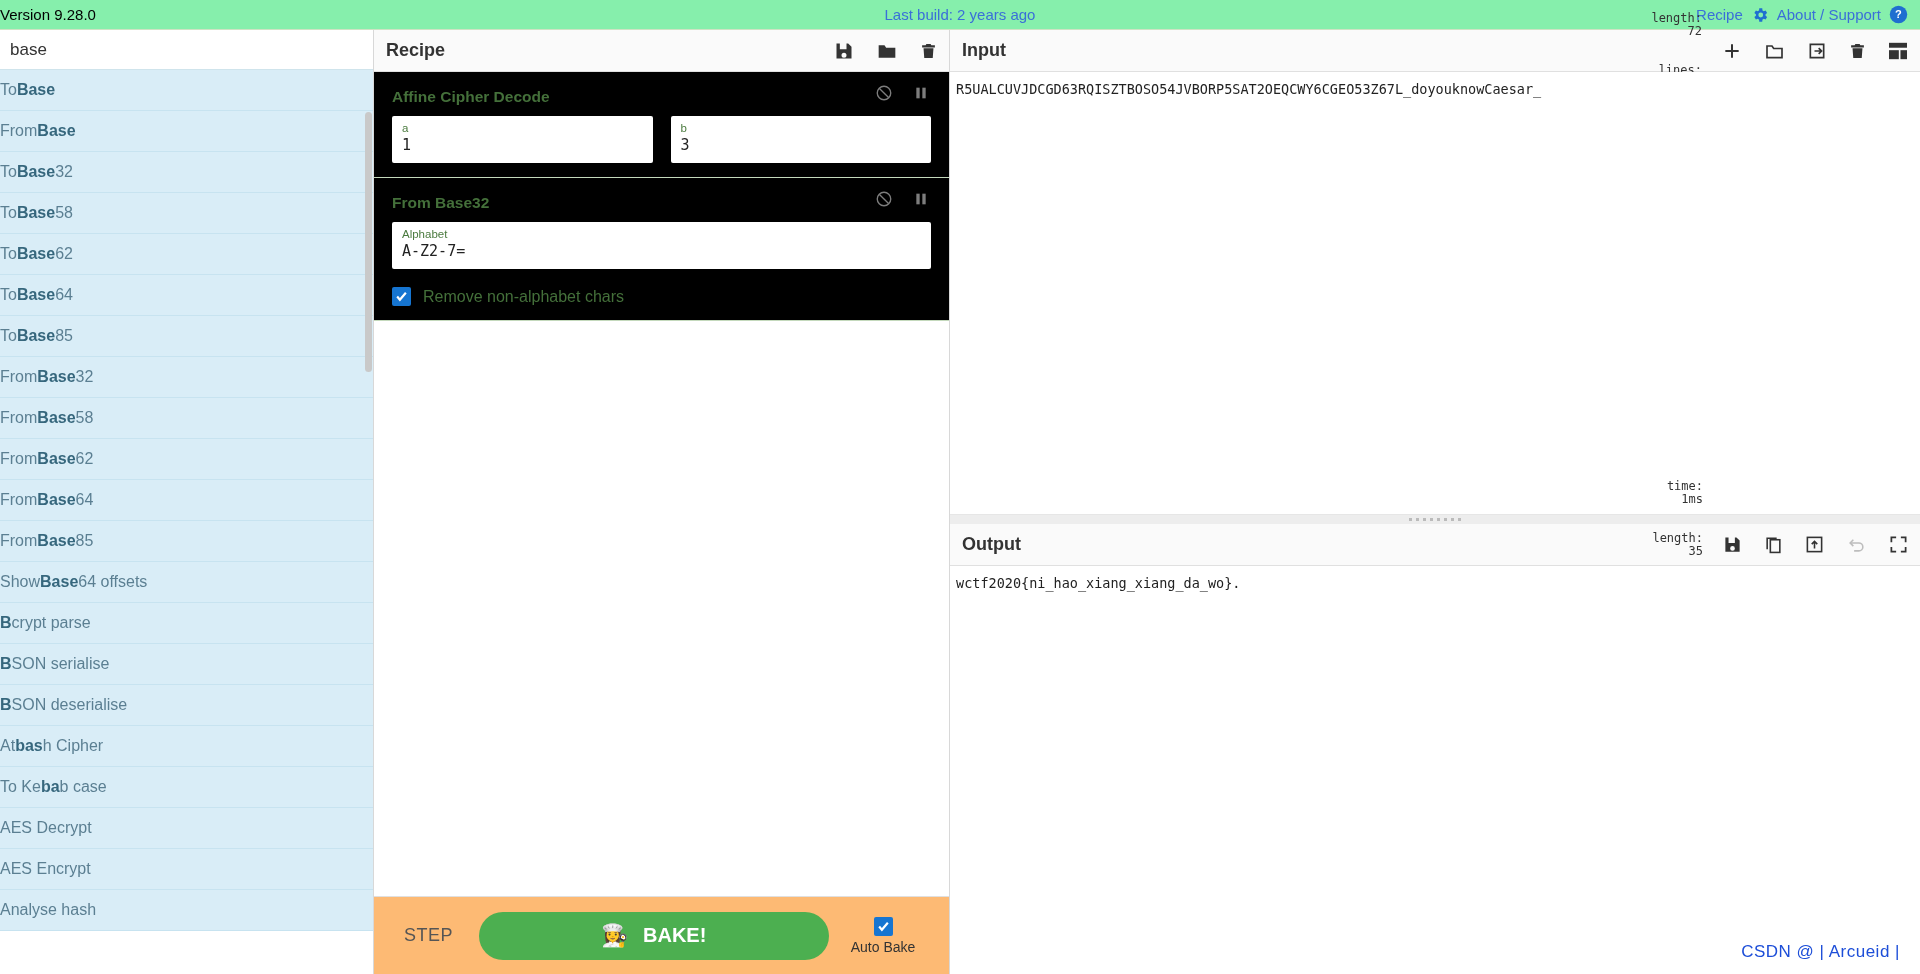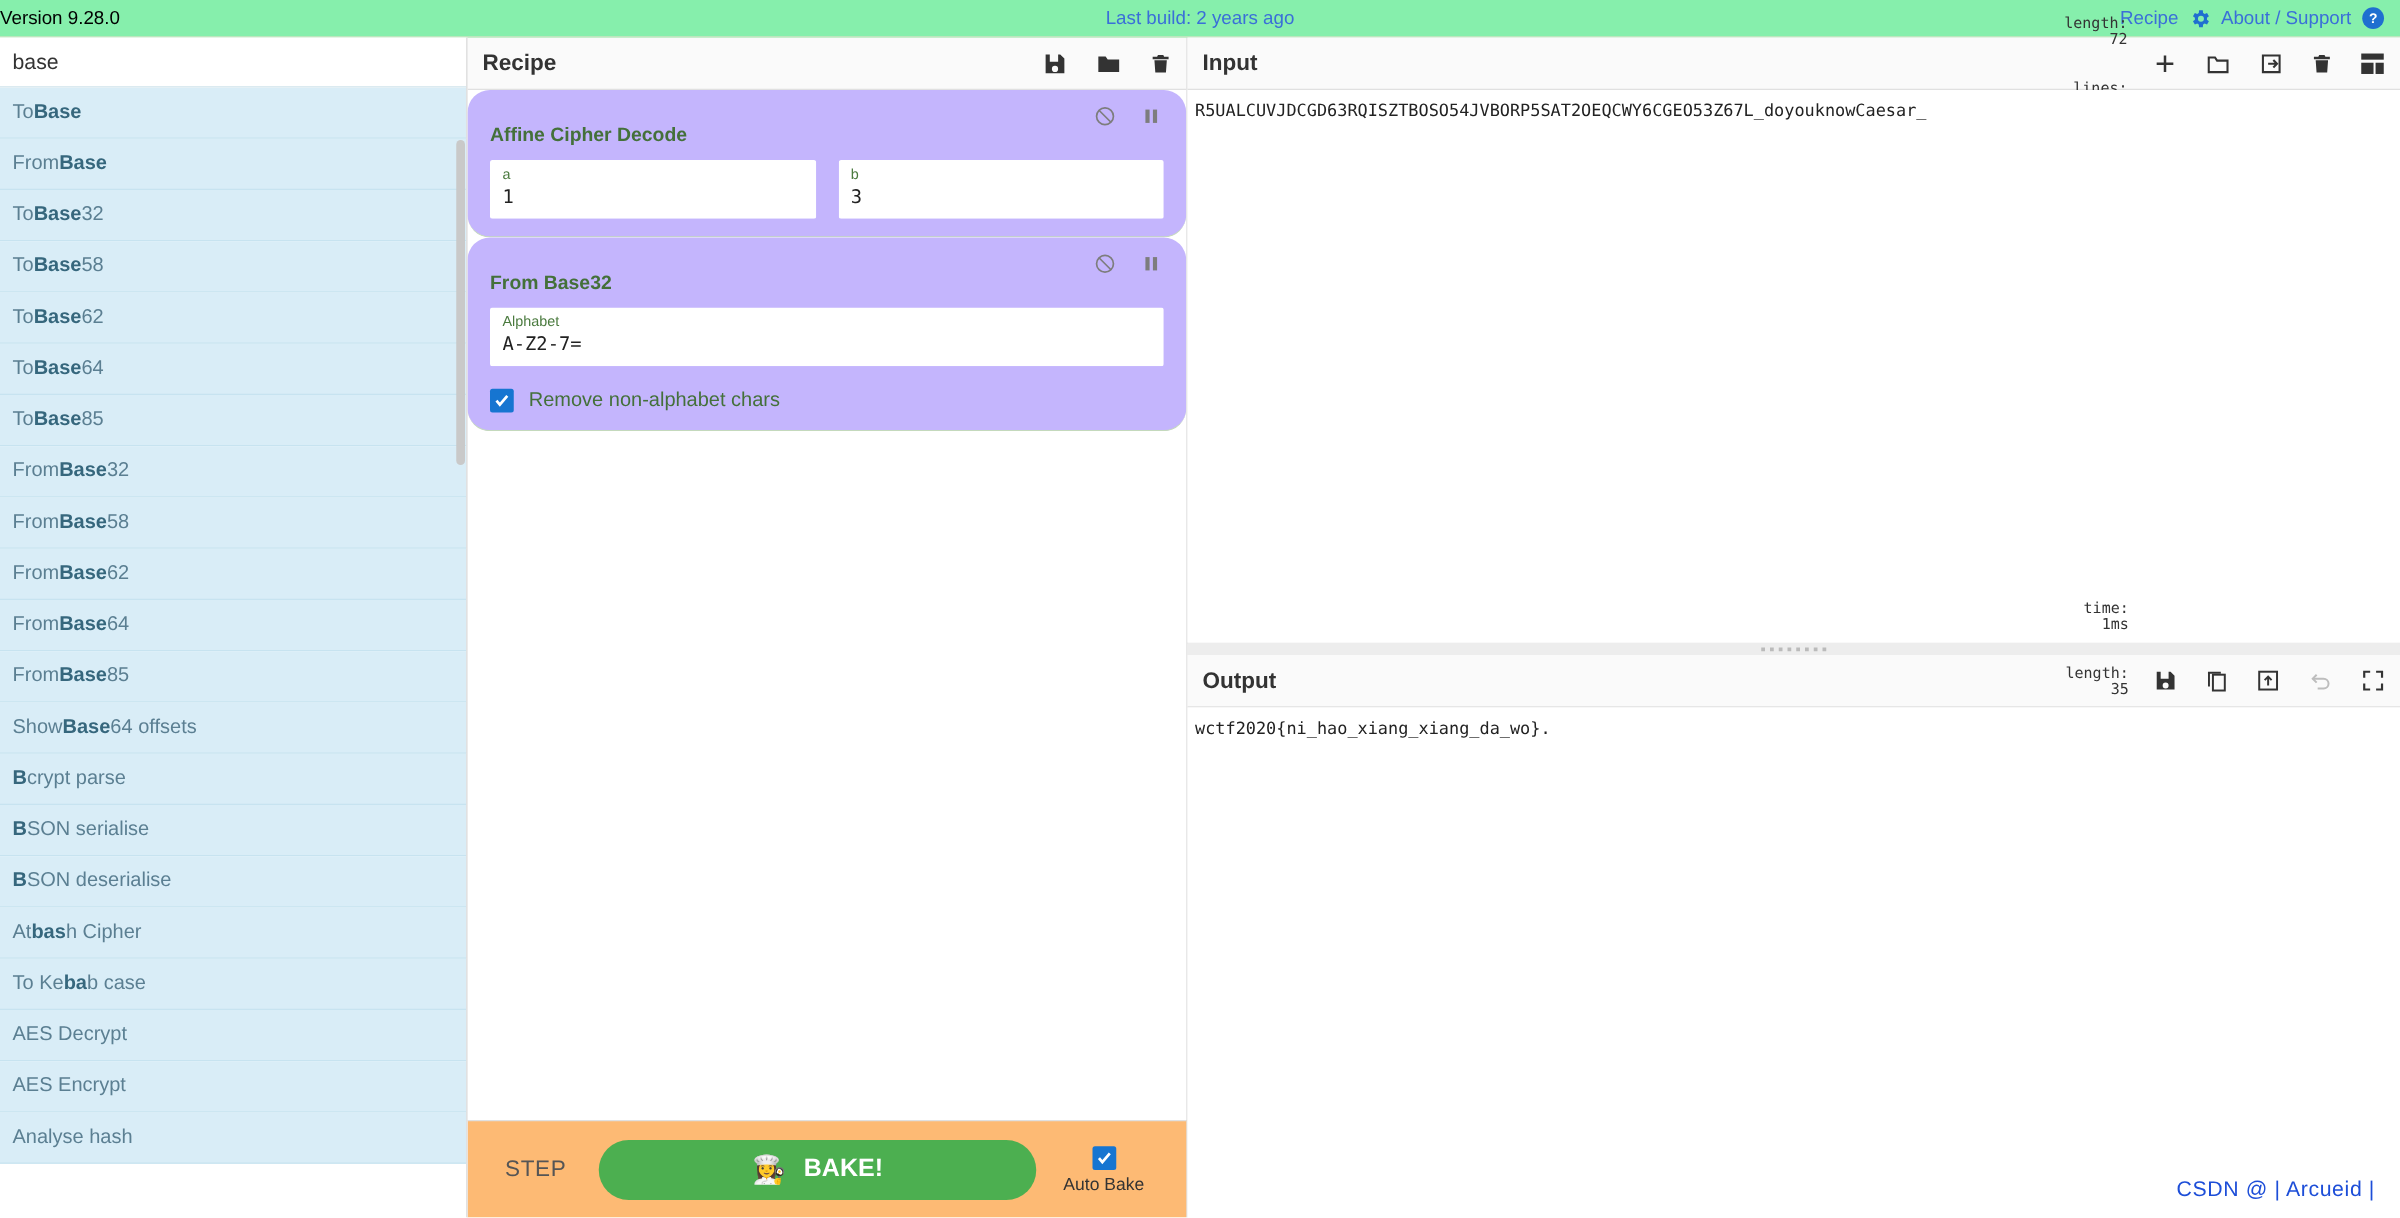--- a/index.html
+++ b/index.html
@@ -55,21 +55,20 @@
   }
   .ops-search input {
     border: none; outline: none; width: 100%;
     font-size: 17px; color: #333; padding: 0 10px;
     font-family: "Liberation Sans", sans-serif;
     background: transparent;
   }
   .ops-list { flex: 1; overflow: hidden; }
   .op-item {
     height: 41px; display: flex; align-items: center;
-    padding-left: 10px;
     background: #d9edf7;
     border-bottom: 1px solid #c7e3f0;
     color: #5b7f92; font-size: 16px;
     cursor: pointer; white-space: nowrap;
   }
   .op-item b { color: #36677d; font-weight: bold; }
   .ops-scroll {
     position: absolute; right: 1px; top: 82px;
     width: 7px; height: 260px; background: #c9c9c9; border-radius: 4px;
   }
@@ -87,25 +86,24 @@
     padding: 0 12px;
     background: #fafafa;
     border-bottom: 1px solid #e0e0e0;
   }
   .panel-title { font-weight: bold; font-size: 18px; color: #333; }
   .panel-head-icons { margin-left: auto; display: flex; align-items: center; gap: 22px; }
   .hicon { cursor: pointer; display: inline-flex; color: #333; }
 
   .rec-body { flex: 1; overflow: hidden; background: #fff; }
   .op {
-    background: #c4b5fd;
+    background: #000000;
     border-bottom: 1px solid #c4d9bc;
-    padding: 22px 18px 14px 18px;
+    padding: 10px 18px 14px 18px;
     position: relative;
-    border-radius: 18px;
   }
   .op-title {
     font-weight: bold; color: #44703a; font-size: 15.5px;
     padding: 6px 0 10px 0;
   }
   .op-ctrls { position: absolute; right: 20px; top: 12px; display: flex; gap: 20px; }
   .ctrl { cursor: pointer; display: inline-flex; }
   .arg-row { display: flex; gap: 18px; }
   .arg {
     background: #fff; border-radius: 2px;

